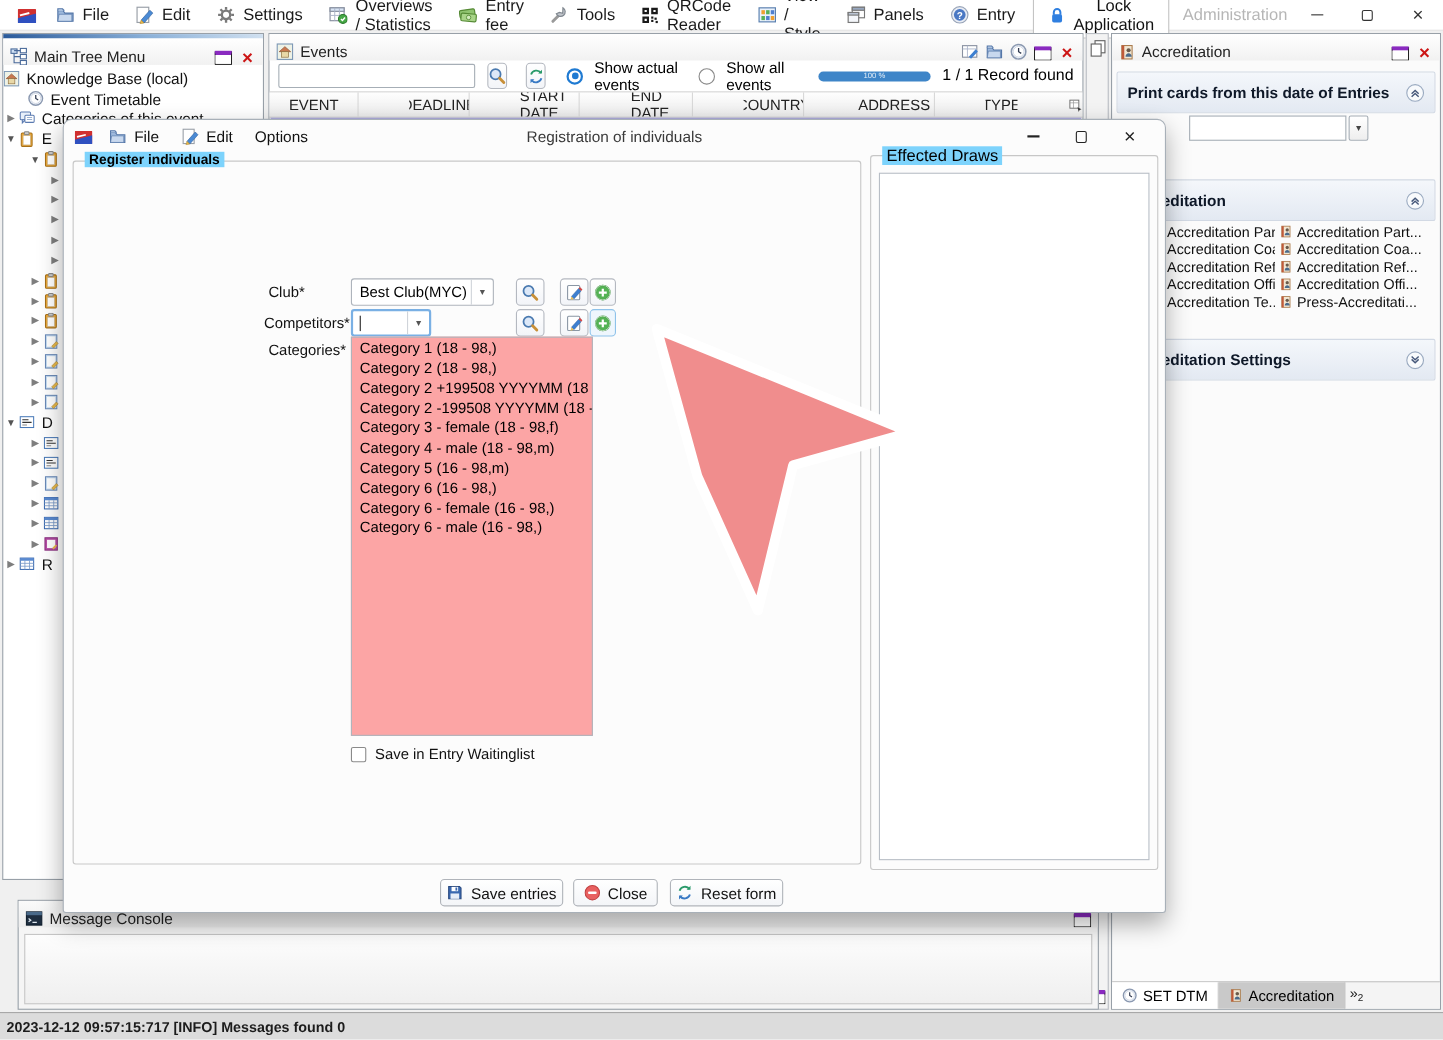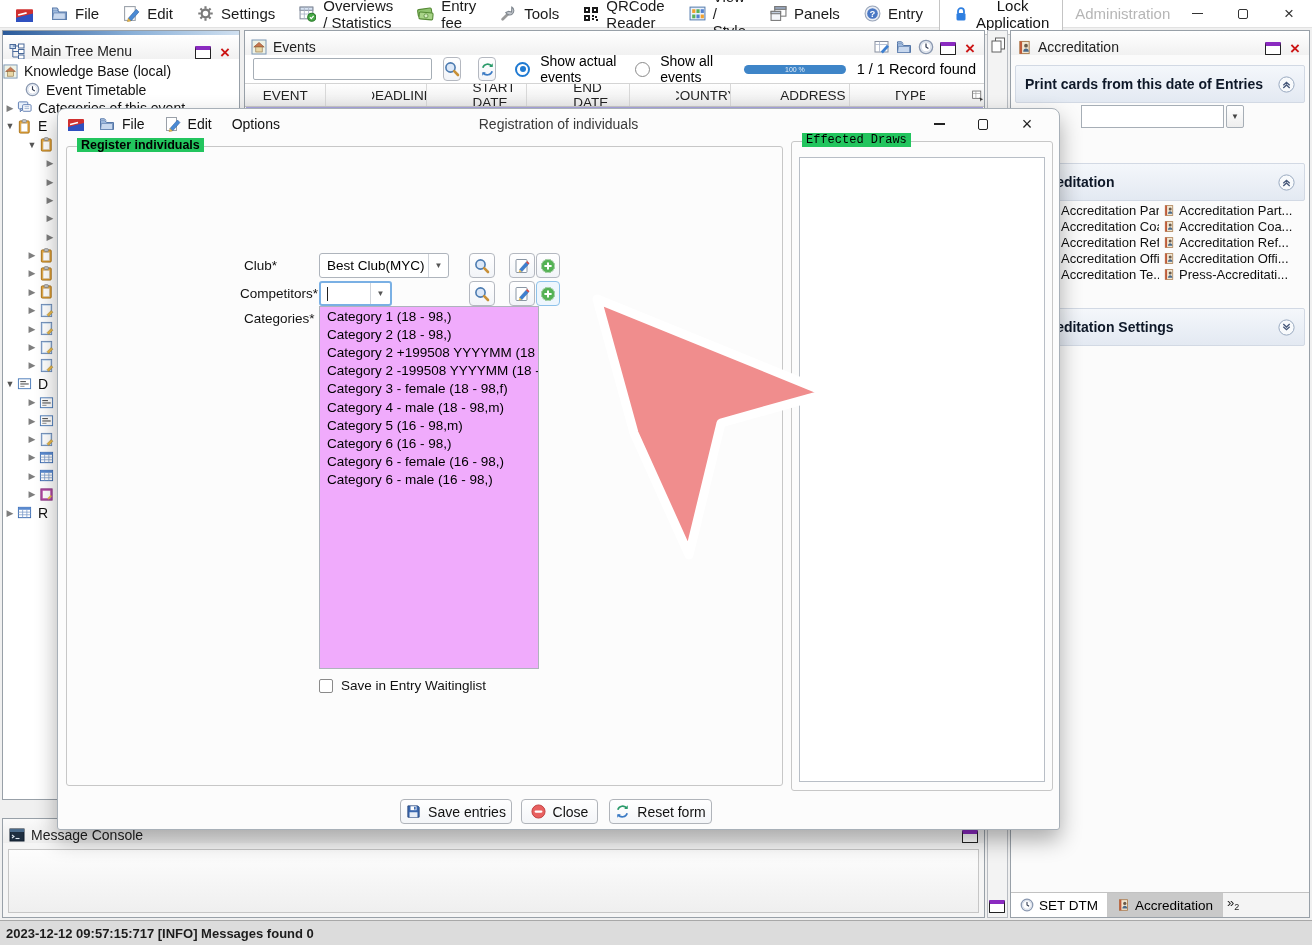--- a/index.html
+++ b/index.html
@@ -80,32 +80,32 @@
   .dialog{position:absolute;left:57px;top:108px;width:1003px;height:722px;background:#fcfcfc;border:1px solid #a8b0b8;border-radius:8px 8px 3px 3px;box-shadow:0 10px 22px rgba(0,0,0,.32);z-index:20;}
   .d-menubar{height:30px;display:flex;align-items:center;gap:2px;padding:0 10px;font-size:14px;position:relative;color:#111;}
   .d-menu{display:flex;align-items:center;gap:7px;padding:0 9px;height:100%;}
   .d-title{position:absolute;left:0;right:0;text-align:center;color:#3a3a3a;pointer-events:none;}
   .d-winbtns{margin-left:auto;display:flex;align-items:center;gap:0;position:relative;z-index:2;}
   .dwc{width:44px;display:flex;align-items:center;justify-content:center;color:#222;height:28px;}
   .dwc .minbar{width:11px;height:1.4px;background:#222;}
   .dwc .maxbox{width:10px;height:11px;border:1.4px solid #222;border-radius:2px;}
   .dwc.close{font-size:18px;}
   .grp{position:absolute;border:1px solid #c7c7c7;border-radius:3px;}
-  .grp-label{position:absolute;top:-9px;left:10px;background:#22c55e;padding:0 4px;font-size:12.5px;}
+  .grp-label{position:absolute;top:-9px;left:10px;background:#7dd3fc;padding:0 4px;font-size:12.5px;}
   .bold{font-weight:bold;}
   .flabel{position:absolute;font-size:13.5px;color:#111;height:25px;display:flex;align-items:center;}
   .combo{position:absolute;height:25px;border:1px solid #aeb4bc;border-radius:3px;background:#fff;display:flex;align-items:center;font-size:13.5px;}
   .combo .cval{flex:1;padding:0 7px;white-space:nowrap;overflow:hidden;}
   .combo .carr{width:20px;align-self:stretch;border-left:1px solid #d0d4da;display:flex;align-items:center;justify-content:center;font-size:8px;color:#555;}
   .combo.focused{border:2px solid #7ab0e4;}
   .caret{width:1px;height:14px;background:#222;margin-left:6px;}
   .dlg-btn{position:absolute;height:25px;border:1px solid #b0b4ba;border-radius:4px;background:linear-gradient(#ffffff,#f3f5f8);display:flex;align-items:center;justify-content:center;gap:7px;font-size:14px;color:#111;}
   .tool-btn{position:absolute;width:26px;height:25px;border:1px solid #b4b8c0;border-radius:4px;background:linear-gradient(#ffffff,#f2f4f8);display:flex;align-items:center;justify-content:center;}
   .tool-btn.hl{border-color:#8ec2ea;background:#eef6fd;}
-  .listbox{position:absolute;border:1px solid #aeb4bc;background:#f0abfc;font-size:13.5px;overflow:hidden;}
+  .listbox{position:absolute;border:1px solid #aeb4bc;background:#fca5a5;font-size:13.5px;overflow:hidden;}
   .listbox .li{padding:1.6px 7px;white-space:nowrap;}
   .cb{position:absolute;width:14px;height:14px;border:1px solid #8a8a8a;border-radius:2px;background:#fff;}
   .ed-list{position:absolute;left:7px;top:15px;right:7px;bottom:8px;border:1px solid #b8bec6;background:#fff;}
 
   .chev-circle{width:17px;height:17px;}
   .arrow-layer{position:absolute;left:575px;top:285px;z-index:30;pointer-events:none;}
 </style>
 </head>
 <body>
 
@@ -778,21 +778,21 @@
           </svg>
           <span>Accreditation</span>
         </div>
       <div class="overflow">
           <span>»</span>
           <sub>2</sub>
         </div>
     </div>
   </div>
 
-  <div class="panel" style="left:2px;top:818px;width:983px;height:100px;background:#f5f5f5;">
+  <div class="panel" style="left:16px;top:818px;width:983px;height:100px;background:#f5f5f5;">
     <div class="p-header" style="background:linear-gradient(#fafafa,#ededed);">
       <svg class="ic" width="16" height="16">
           <use href="#i-console"></use>
         </svg>
       <span class="p-title">Message Console</span>
       <span class="wmax"></span>
     </div>
     <div class="console-content"></div>
   </div>
 
@@ -890,21 +890,21 @@
       <div class="li">Category 5 (16 - 98,m)</div>
       <div class="li">Category 6 (16 - 98,)</div>
       <div class="li">Category 6 - female (16 - 98,)</div>
       <div class="li">Category 6 - male (16 - 98,)</div>
     </div>
 
     <span class="cb" style="left:261px;top:570px;"></span>
     <span class="flabel" style="left:283px;top:564px;">Save in Entry Waitinglist</span>
 
     <div class="grp" style="left:733px;top:32px;width:262px;height:650px;">
-      <span class="grp-label" style="font-size:12px;font-family:Liberation Mono, monospace;">Effected Draws</span>
+      <span class="grp-label" style="font-size:15px;">Effected Draws</span>
       <div class="ed-list"></div>
     </div>
 
     <div class="dlg-btn" style="left:342px;top:690px;width:112px;">
         <svg class="ic" width="15" height="15">
           <use href="#i-floppy"></use>
         </svg>
         <span>Save entries</span>
       </div>
     <div class="dlg-btn" style="left:463px;top:690px;width:77px;">

